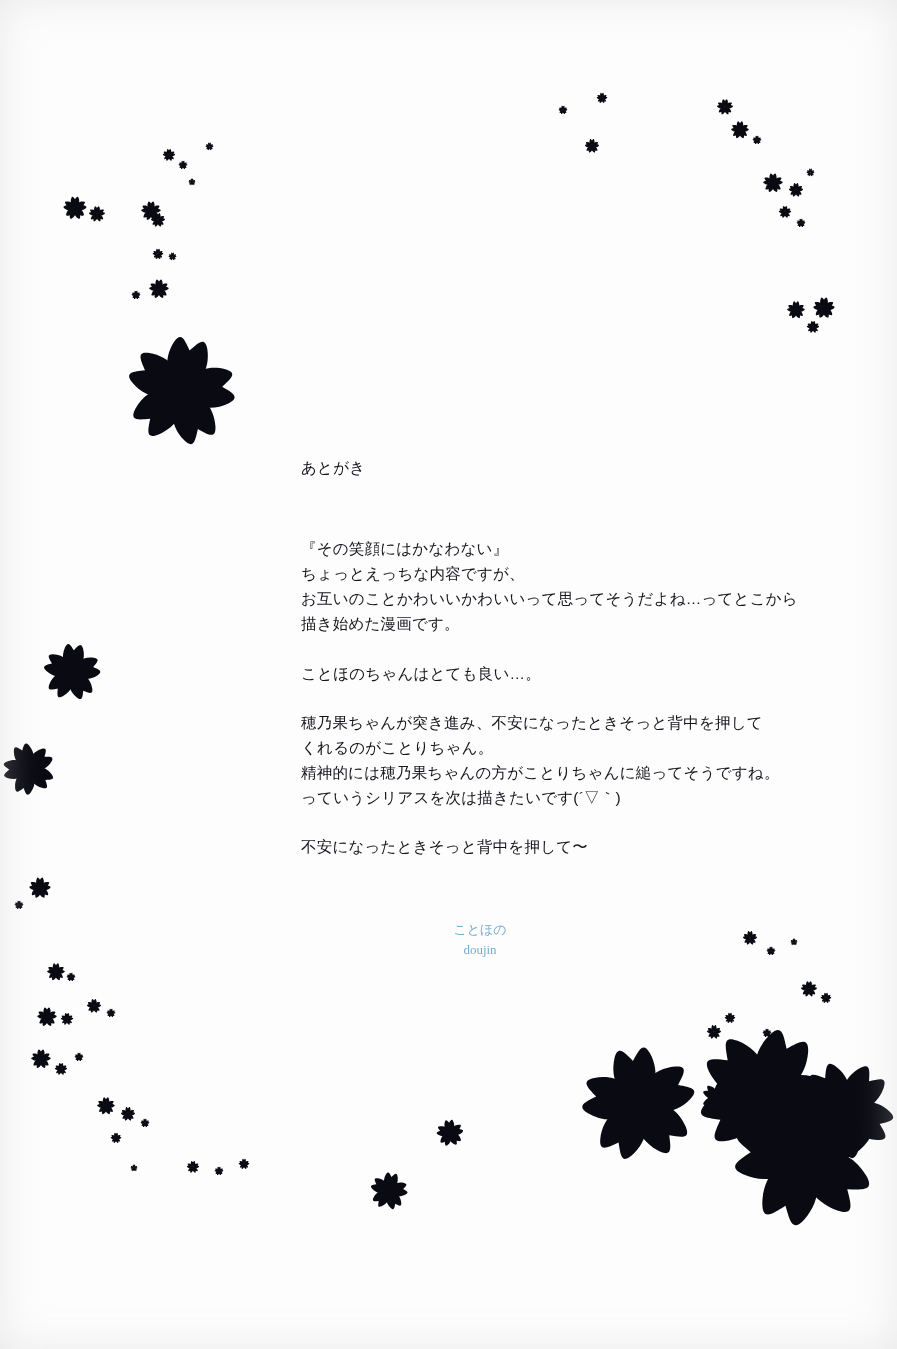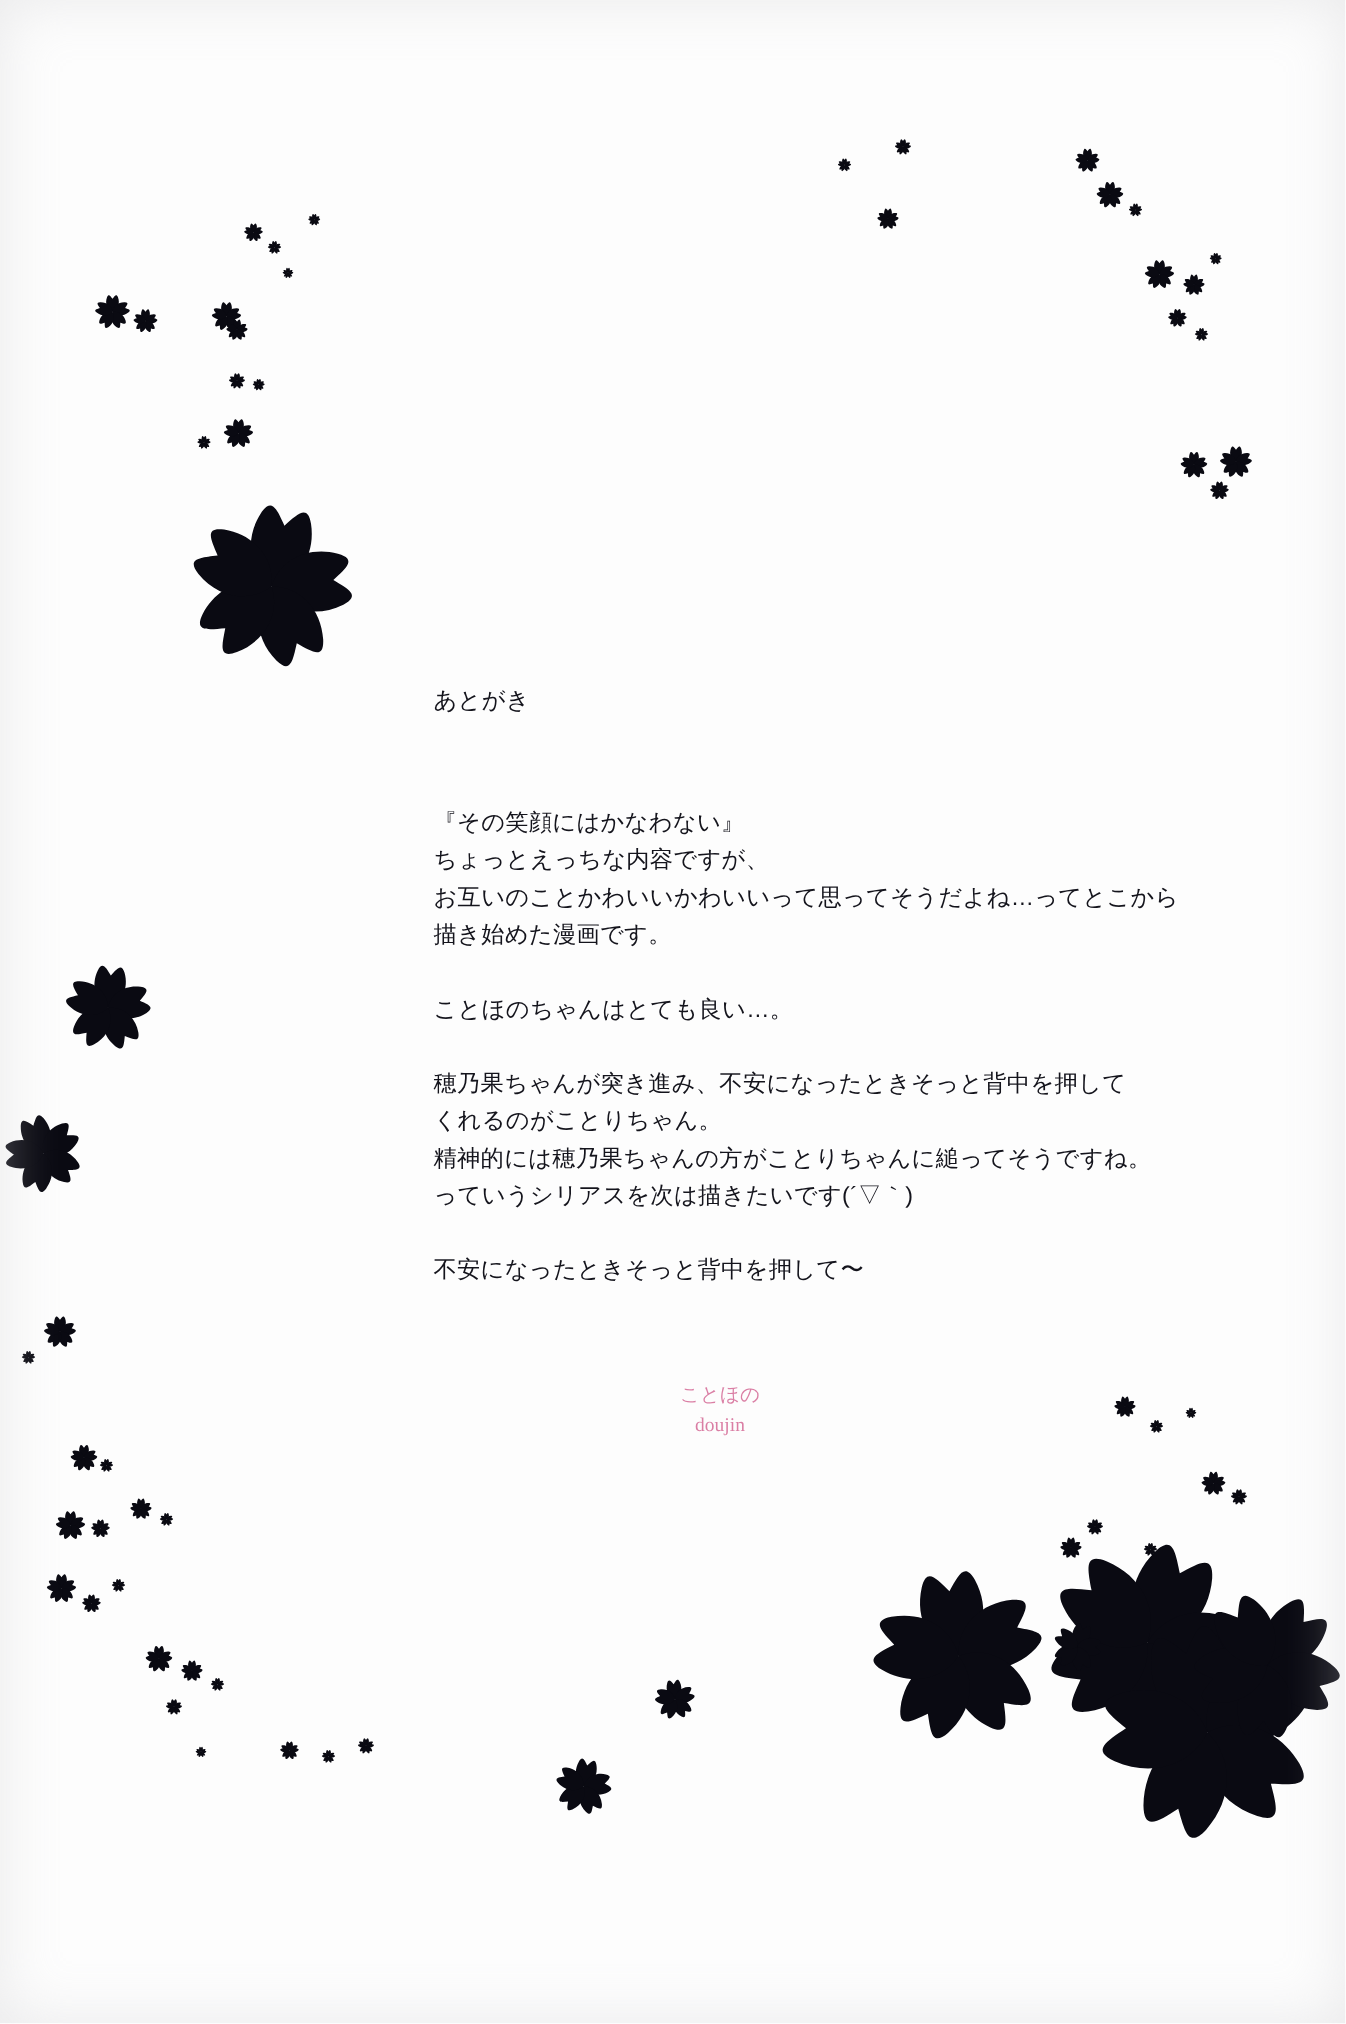--- a/index.html
+++ b/index.html
@@ -40,35 +40,35 @@
     position: absolute;
     left: 289px;
     top: 455px;
     width: 540px;
     color: #14141c;
     font-size: 15.5px;
     line-height: 1.62;
     letter-spacing: 0.2px;
   }
   .para {
-    margin: 0 0 24px 0;
+    margin: 0 0 24px 12px;
     white-space: pre-line;
   }
   .para.heading {
     margin-bottom: 56px;
   }
   .para.last { margin-bottom: 0; }
 
   
   #ghost-mark {
     position: absolute;
     left: 330px;
     top: 920px;
     width: 300px;
-    color: #be185d;
+    color: #0369a1;
     opacity: 0.55;
     font-size: 13px;
     line-height: 1.5;
     text-align: center;
     font-family: "Liberation Serif", serif;
     pointer-events: none;
   }
 </style>
 </head>
 <body>

